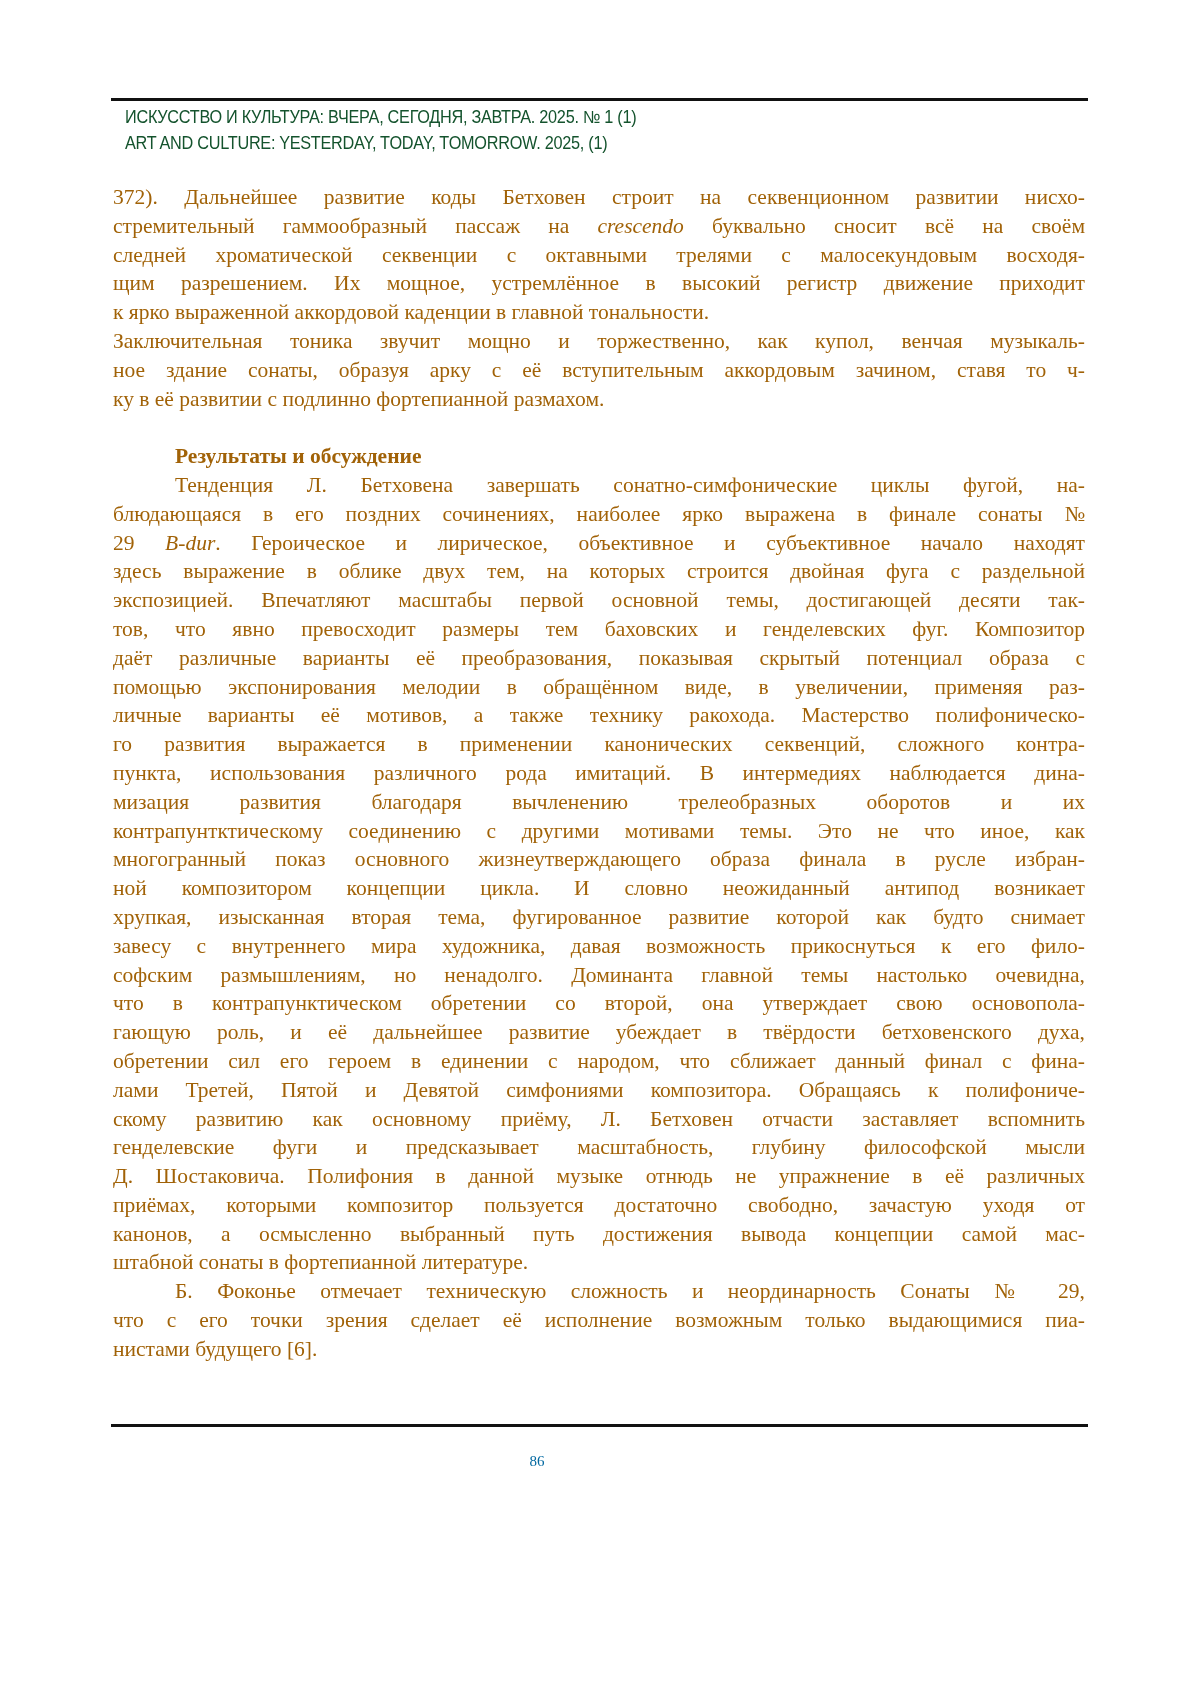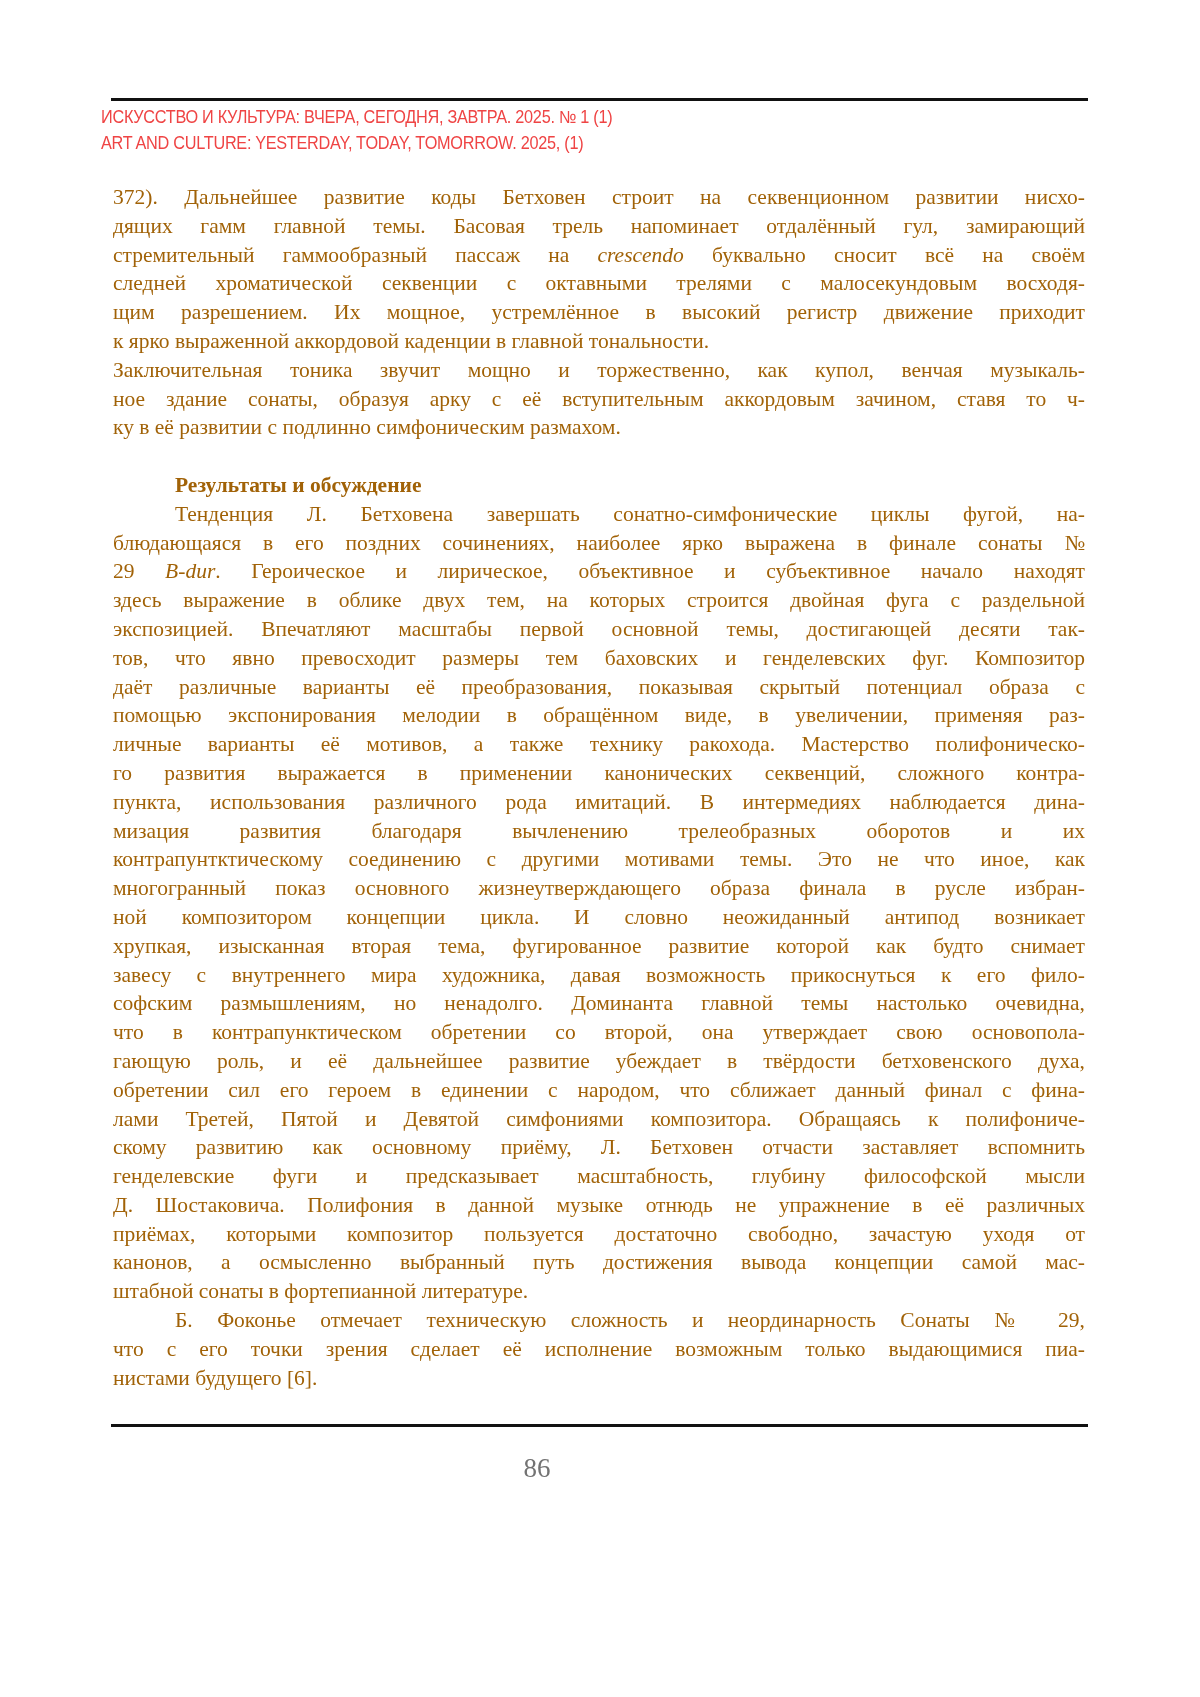--- a/index.html
+++ b/index.html
@@ -1,53 +1,52 @@
 <!DOCTYPE html>
 <html><head>
 <meta charset="utf-8">
 <style>
   html, body { margin: 0; padding: 0; background: #ffffff; }
   body { width: 1200px; height: 1697px; position: relative; overflow: hidden; }
   .page { position: absolute; left: 0; top: 0; width: 1200px; height: 1697px; background: #fff; }
   .rule-top { position: absolute; left: 111px; top: 98px; width: 977px; height: 3px; background: #111; }
-  .header { position: absolute; left: 101px; top: 104px; width: 975px; font-family: "Liberation Sans", "DejaVu Sans", sans-serif; font-size: 17.5px; color: #ef4444; letter-spacing: -0.3px; }
+  .header { position: absolute; left: 125px; top: 104px; width: 975px; font-family: "Liberation Sans", "DejaVu Sans", sans-serif; font-size: 17.5px; color: #14532d; letter-spacing: -0.3px; }
   .header div { height: 26px; line-height: 26px; white-space: nowrap; transform: scaleX(0.93); transform-origin: left center; }
   .body { position: absolute; left: 113px; top: 183px; width: 972px; font-family: "Liberation Serif", "DejaVu Serif", serif; font-size: 21.5px; color: #a16207; }
   .line { height: 28.8px; line-height: 28.8px; white-space: nowrap; text-align: justify; text-align-last: justify; }
   .line.last { text-align-last: left; }
   .line.indent { padding-left: 62px; }
   .heading { font-weight: bold; text-align-last: left; }
   .gap { height: 28.8px; }
   i { font-style: italic; }
   .rule-bottom { position: absolute; left: 111px; top: 1424px; width: 977px; height: 3px; background: #111; }
-  .page-num { position: absolute; left: 0; width: 1074px; top: 1453px; text-align: center; font-family: "Liberation Serif", "DejaVu Serif", serif; font-size: 27px; color: #737373; }
+  .page-num { position: absolute; left: 0; width: 1074px; top: 1453px; text-align: center; font-family: "Liberation Serif", "DejaVu Serif", serif; font-size: 15px; color: #0369a1; }
 </style>
 </head>
 <body>
 
 <div class="page">
   <div class="rule-top"></div>
   <div class="header">
     <div>ИСКУССТВО И КУЛЬТУРА: ВЧЕРА, СЕГОДНЯ, ЗАВТРА. 2025. № 1 (1)</div>
     <div>ART AND CULTURE: YESTERDAY, TODAY, TOMORROW. 2025, (1)</div>
   </div>
 
   <div class="body">
     <div>
         <div class="line">372). Дальнейшее развитие коды Бетховен строит на секвенционном развитии нисхо-</div>
-        <div class="line">дящих гамм главной темы. Басовая трель напоминает отдалённый гул, замирающий</div>
         <div class="line">стремительный гаммообразный пассаж на <i>crescendo</i> буквально сносит всё на своём</div>
         <div class="line">следней хроматической секвенции с октавными трелями с малосекундовым восходя-</div>
         <div class="line">щим разрешением. Их мощное, устремлённое в высокий регистр движение приходит</div>
         <div class="line last">к ярко выраженной аккордовой каденции в главной тональности.</div>
       </div>
     <div>
         <div class="line">Заключительная тоника звучит мощно и торжественно, как купол, венчая музыкаль-</div>
         <div class="line">ное здание сонаты, образуя арку с её вступительным аккордовым зачином, ставя то ч-</div>
-        <div class="line last">ку в её развитии с подлинно симфоническим размахом.</div>
+        <div class="line last">ку в её развитии с подлинно фортепианной размахом.</div>
       </div>
     <div class="gap"></div>
     <div class="line indent heading">Результаты и обсуждение</div>
     <div>
         <div class="line indent">Тенденция Л. Бетховена завершать сонатно-симфонические циклы фугой, на-</div>
         <div class="line">блюдающаяся в его поздних сочинениях, наиболее ярко выражена в финале сонаты №</div>
         <div class="line">29 <i>B-dur</i>. Героическое и лирическое, объективное и субъективное начало находят</div>
         <div class="line">здесь выражение в облике двух тем, на которых строится двойная фуга с раздельной</div>
         <div class="line">экспозицией. Впечатляют масштабы первой основной темы, достигающей десяти так-</div>
         <div class="line">тов, что явно превосходит размеры тем баховских и генделевских фуг. Композитор</div>

